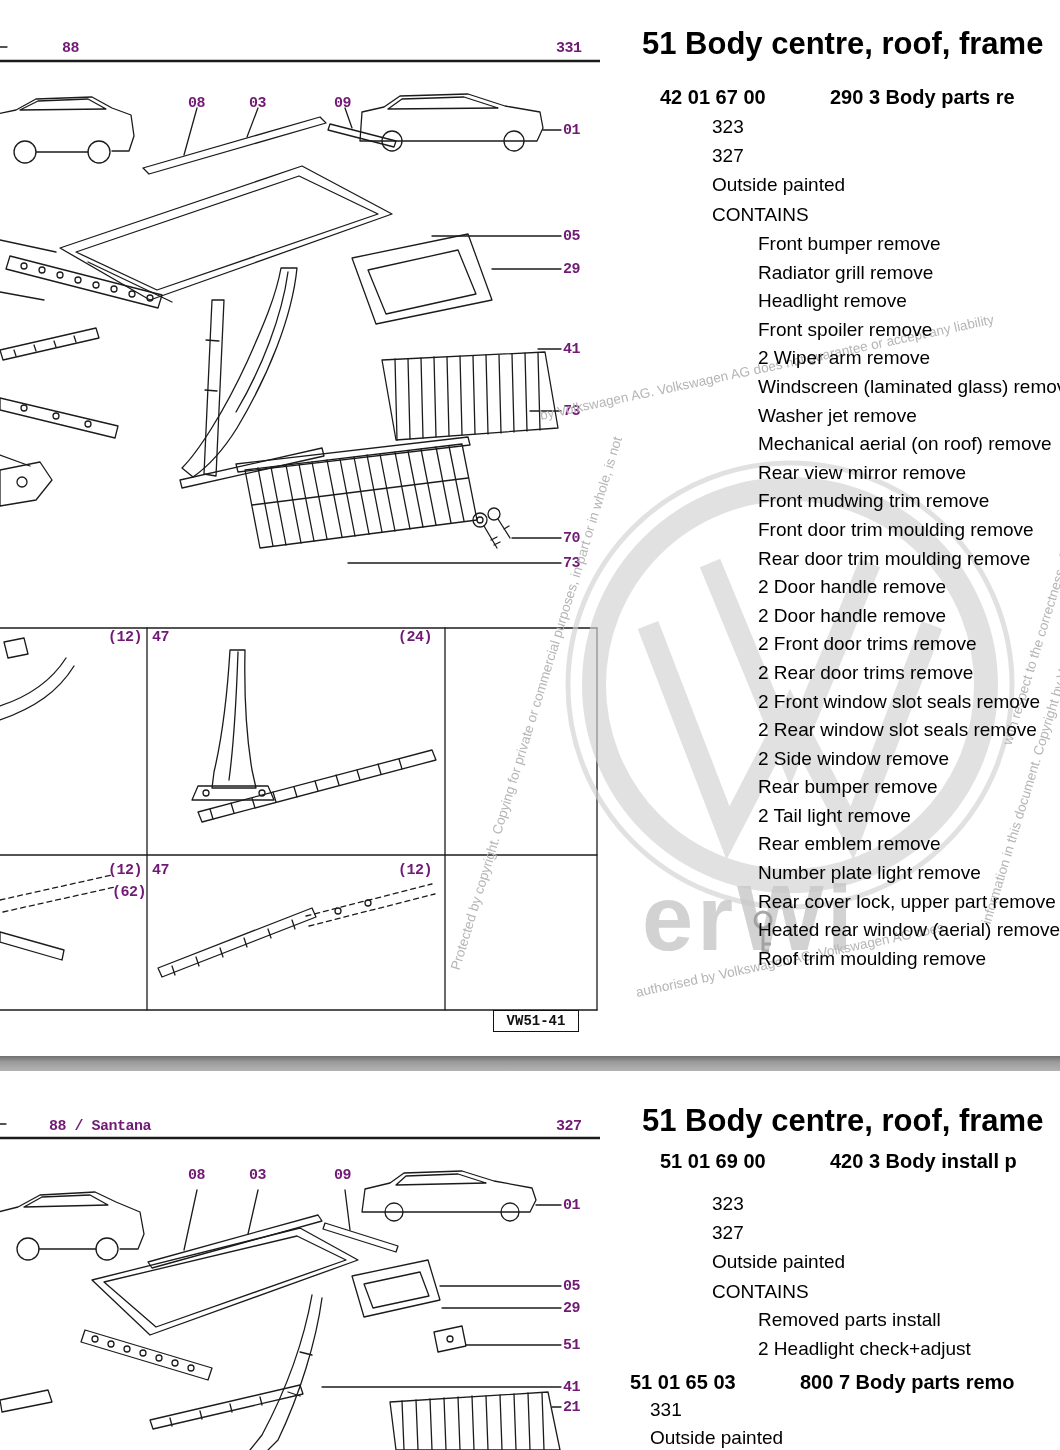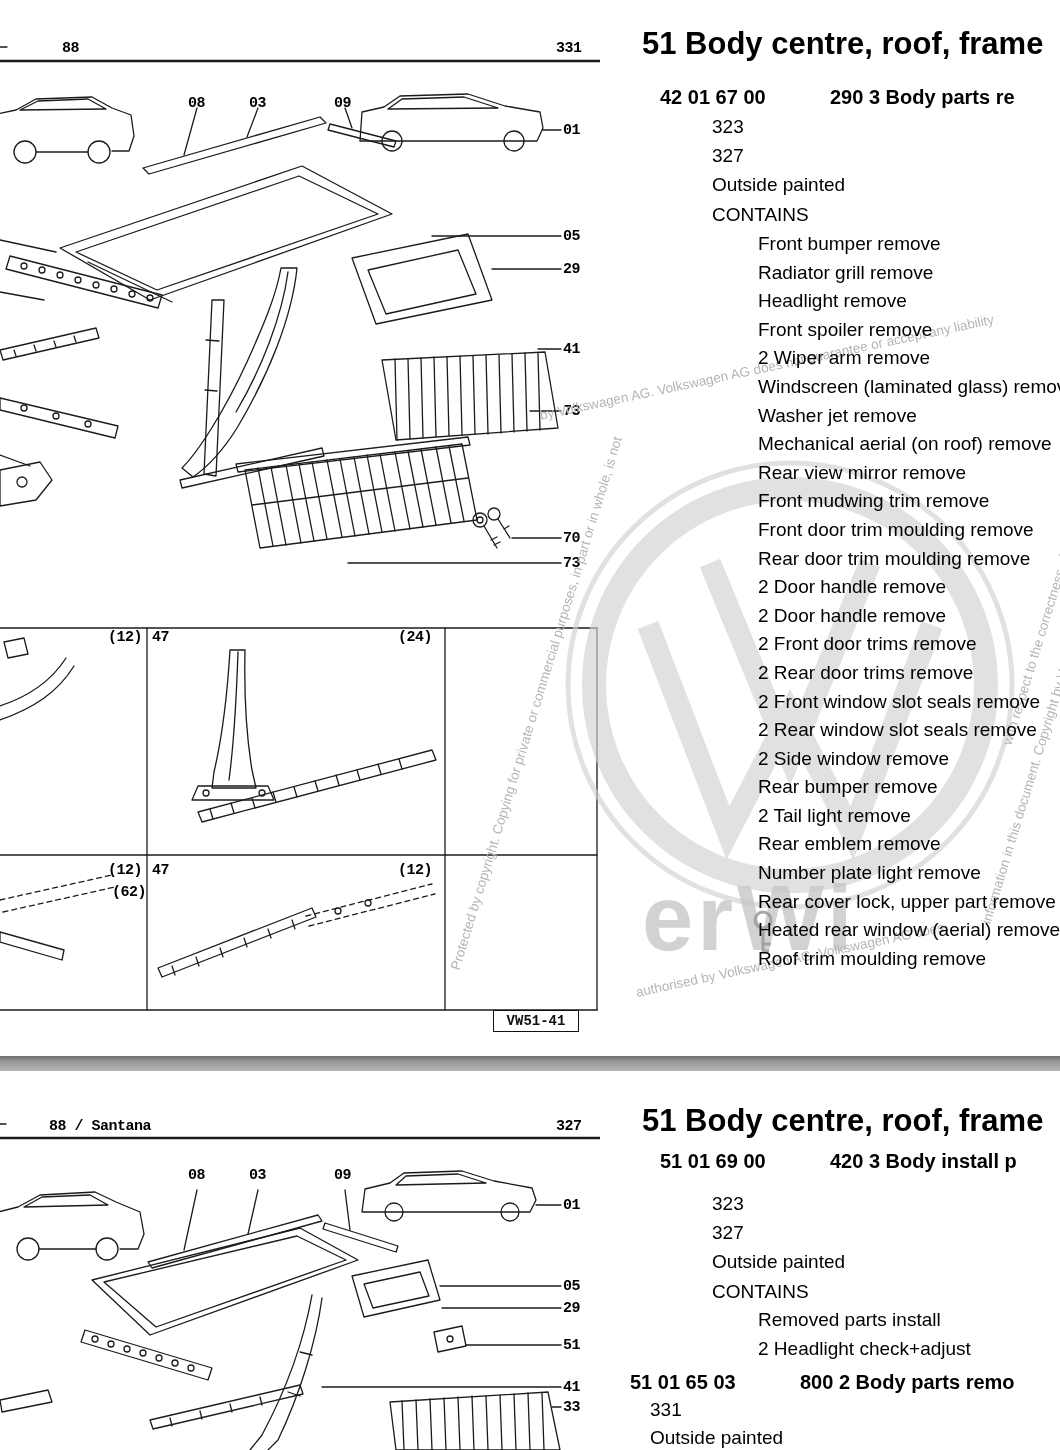--- a/index.html
+++ b/index.html
@@ -1,21 +1,21 @@
 <!DOCTYPE html>
 <html><head>
 <meta charset="utf-8">
 <style>
   *{box-sizing:border-box;margin:0;padding:0}
   html,body{background:#ddd}
   .page{position:relative;width:1060px;height:1450px;background:#fff;overflow:hidden;
         font-family:"Liberation Sans",sans-serif;color:#0a0a0a}
   .panelwrap{position:absolute;z-index:1}
   .panelwrap svg{position:absolute;left:0}
-  .mono{font-family:"Liberation Mono",monospace;font-weight:700;font-size:15px;color:#000000;
+  .mono{font-family:"Liberation Mono",monospace;font-weight:700;font-size:15px;color:#701a75;
         white-space:pre;letter-spacing:-0.5px}
   .lbl{position:absolute}
   .figcode{position:absolute;left:493px;top:1010px;width:86px;height:22px;border:1.5px solid #111;
            font-family:"Liberation Mono",monospace;font-weight:700;font-size:14px;color:#111;
            display:flex;align-items:center;justify-content:center;background:#fff;z-index:2}
   .divider{position:absolute;left:0;top:1056px;width:1060px;height:15px;z-index:1;
            background:linear-gradient(180deg,#6f6f6f 0%,#9b9b9b 40%,#b3b3b3 100%)}
   
   .textcol{position:absolute;left:630px;width:480px;color:#000;z-index:3}
   .textcol .heading{position:absolute;left:12px;font-size:31px;font-weight:700;white-space:nowrap}
@@ -308,21 +308,21 @@
 
     <span class="mono lbl" style="left:188px;top:77px">08</span>
     <span class="mono lbl" style="left:249px;top:77px">03</span>
     <span class="mono lbl" style="left:334px;top:77px">09</span>
 
     <span class="mono lbl" style="left:563px;top:107px">01</span>
     <span class="mono lbl" style="left:563px;top:188px">05</span>
     <span class="mono lbl" style="left:563px;top:210px">29</span>
     <span class="mono lbl" style="left:563px;top:247px">51</span>
     <span class="mono lbl" style="left:563px;top:289px">41</span>
-    <span class="mono lbl" style="left:563px;top:309px">33</span>
+    <span class="mono lbl" style="left:563px;top:309px">21</span>
   </div>
 
   <div class="watermark">
     <svg class="vw-logo" width="460" height="460" viewBox="0 0 460 460">
       <g stroke="#d2d2d2" fill="none">
         <circle cx="230" cy="230" r="196" stroke-width="24"></circle>
         <circle cx="230" cy="230" r="222" stroke-width="5"></circle>
         <path d="M150,108 L230,302 L310,108" stroke-width="22"></path>
         <path d="M88,170 L168,378 L230,258 L292,378 L372,170" stroke-width="22"></path>
       </g>
@@ -401,20 +401,20 @@
       <div>CONTAINS</div>
     </div>
 
     <div class="ops" style="top:216px;left:128px">
         <div class="op">Removed parts install</div>
         <div class="op">2 Headlight check+adjust</div>
       </div>
 
     <div class="entry" style="top:281px;left:0">
       <span class="code">51 01 65 03</span>
-      <span class="etitle">800 2 Body parts remo</span>
+      <span class="etitle">800 7 Body parts remo</span>
     </div>
 
     <div class="plain" style="top:309px;left:20px">331</div>
     <div class="plain" style="top:337px;left:20px">Outside painted</div>
   </div>
 
 </div>
 
 </body></html>

